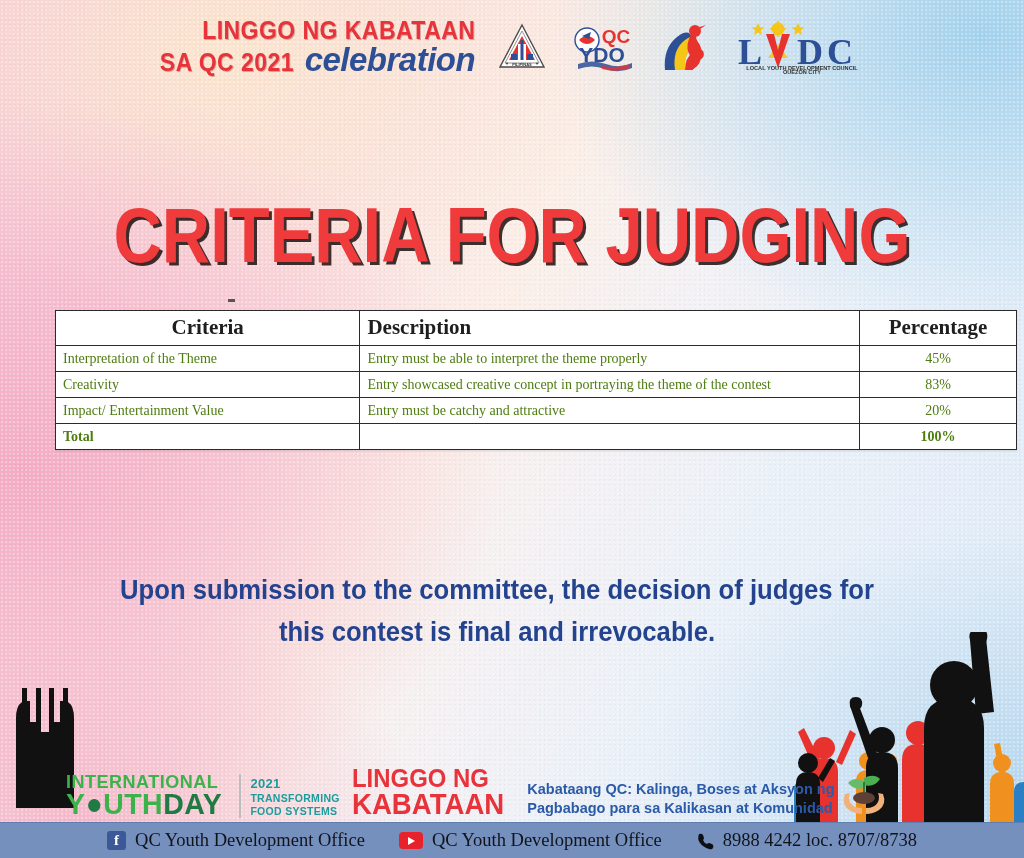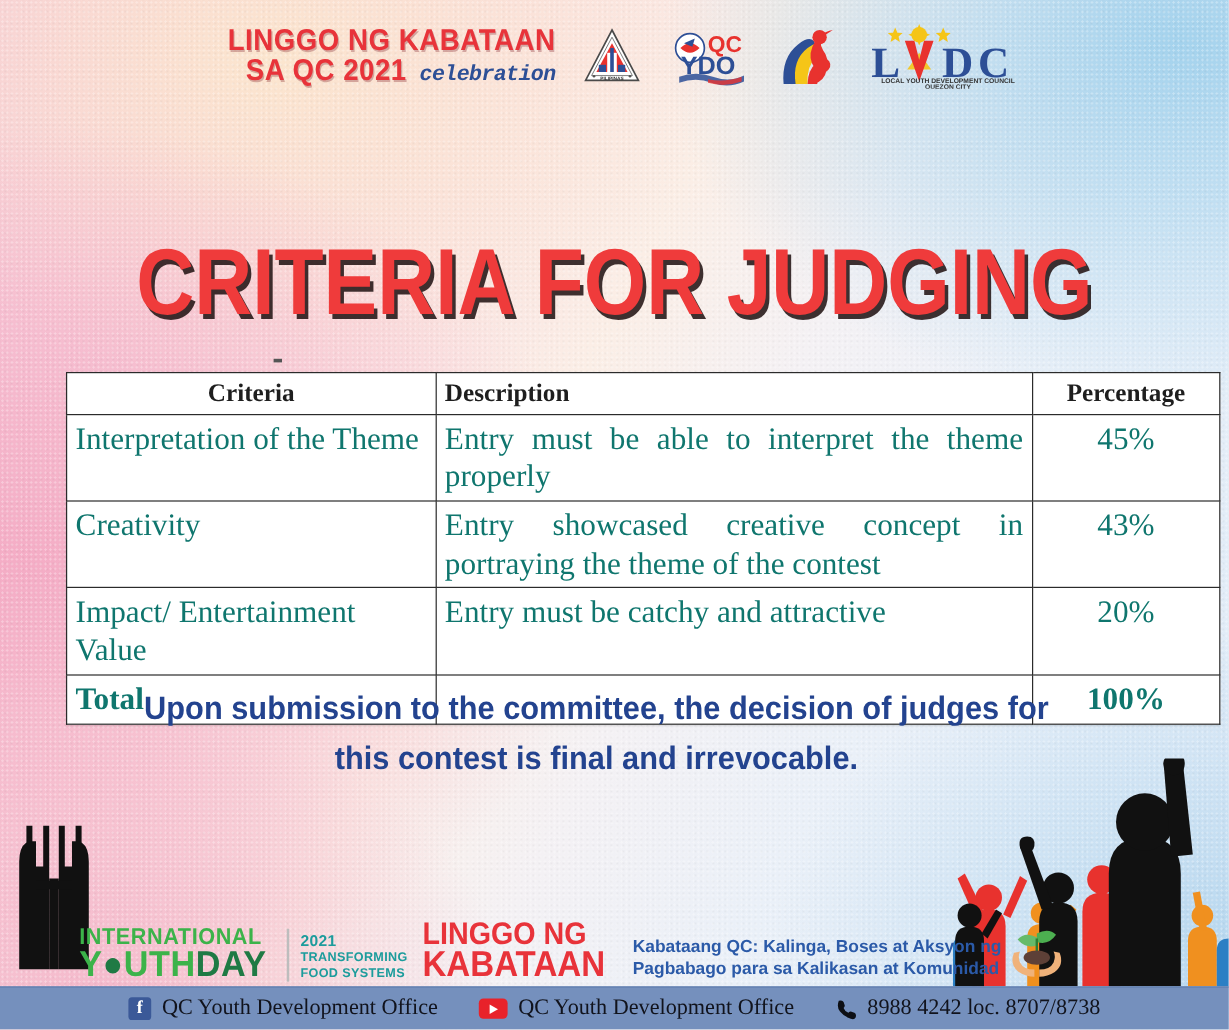--- a/index.html
+++ b/index.html
@@ -57,22 +57,22 @@
     text-shadow: 1px 1px 0 rgba(120,20,30,0.30);
   }
   .evt-l2row { display: flex; align-items: baseline; justify-content: flex-end; gap: 5px; }
   .evt-l2 {
     font-family: "Liberation Sans Narrow", "Liberation Sans", sans-serif;
     font-weight: 700; font-size: 25px; letter-spacing: 0.5px;
     color: #e8333a; transform: scaleX(0.92);
     text-shadow: 1px 1px 0 rgba(120,20,30,0.30);
   }
   .evt-script {
-    font-family: Liberation Mono, monospace; font-style: italic; font-weight: 700;
-    font-size: 18px; color: #2d4f96; letter-spacing: -0.5px;
+    font-family: Liberation Sans, sans-serif; font-style: italic; font-weight: 700;
+    font-size: 33px; color: #2d4f96; letter-spacing: -0.5px;
   }
   #logo-row { display: flex; align-items: center; gap: 25px; }
 
   
   #main-title {
     position: absolute; left: 0; top: 196px; width: 1024px;
     text-align: center; z-index: 5;
     font-family: "Liberation Sans Narrow", "Liberation Sans", sans-serif;
     font-weight: 700; font-size: 69px; letter-spacing: 0px;
     color: #ef3b3b;
@@ -85,22 +85,22 @@
     position: absolute; left: 55px; top: 310px; width: 962px;
     border-collapse: collapse;
     background: #ffffff;
     font-family: "Liberation Serif", "DejaVu Serif", serif;
     z-index: 5;
     box-shadow: 0 1px 2px rgba(0,0,0,0.12);
   }
   #criteria-table td, #criteria-table th {
     border: 1.5px solid #2b2b2b;
     padding: 4px 7px;
-    font-size: 26px;
-    color: #0f766e;
+    font-size: 14px;
+    color: #4d7c0f;
     vertical-align: top;
     line-height: 1.22;
   }
   #criteria-table th { text-align: center; font-weight: 700; color: #1e1e1e; font-size: 21px; }
   .col-criteria { width: 320px; }
   .col-desc { width: 528px; text-align: justify; text-align-last: left; margin-top: 40px; }
   .col-pct { width: 160px; text-align: center; }
   .row-total td { font-weight: 700; color: #111; }
   #table-speck {
     position: absolute; left: 228px; top: 299px; width: 7px; height: 3px;
@@ -315,21 +315,21 @@
   </thead>
   <tbody>
     <tr>
       <td class="col-criteria">Interpretation of the Theme</td>
       <td class="col-desc">Entry must be able to interpret the theme properly</td>
       <td class="col-pct">45%</td>
     </tr>
     <tr>
       <td class="col-criteria">Creativity</td>
       <td class="col-desc">Entry showcased creative concept in portraying the theme of the contest</td>
-      <td class="col-pct">43%</td>
+      <td class="col-pct">83%</td>
     </tr>
     <tr>
       <td class="col-criteria">Impact/ Entertainment Value</td>
       <td class="col-desc">Entry must be catchy and attractive</td>
       <td class="col-pct">20%</td>
     </tr>
     <tr class="row-total">
       <td class="col-criteria">Total</td>
       <td class="col-desc"></td>
       <td class="col-pct">100%</td>

